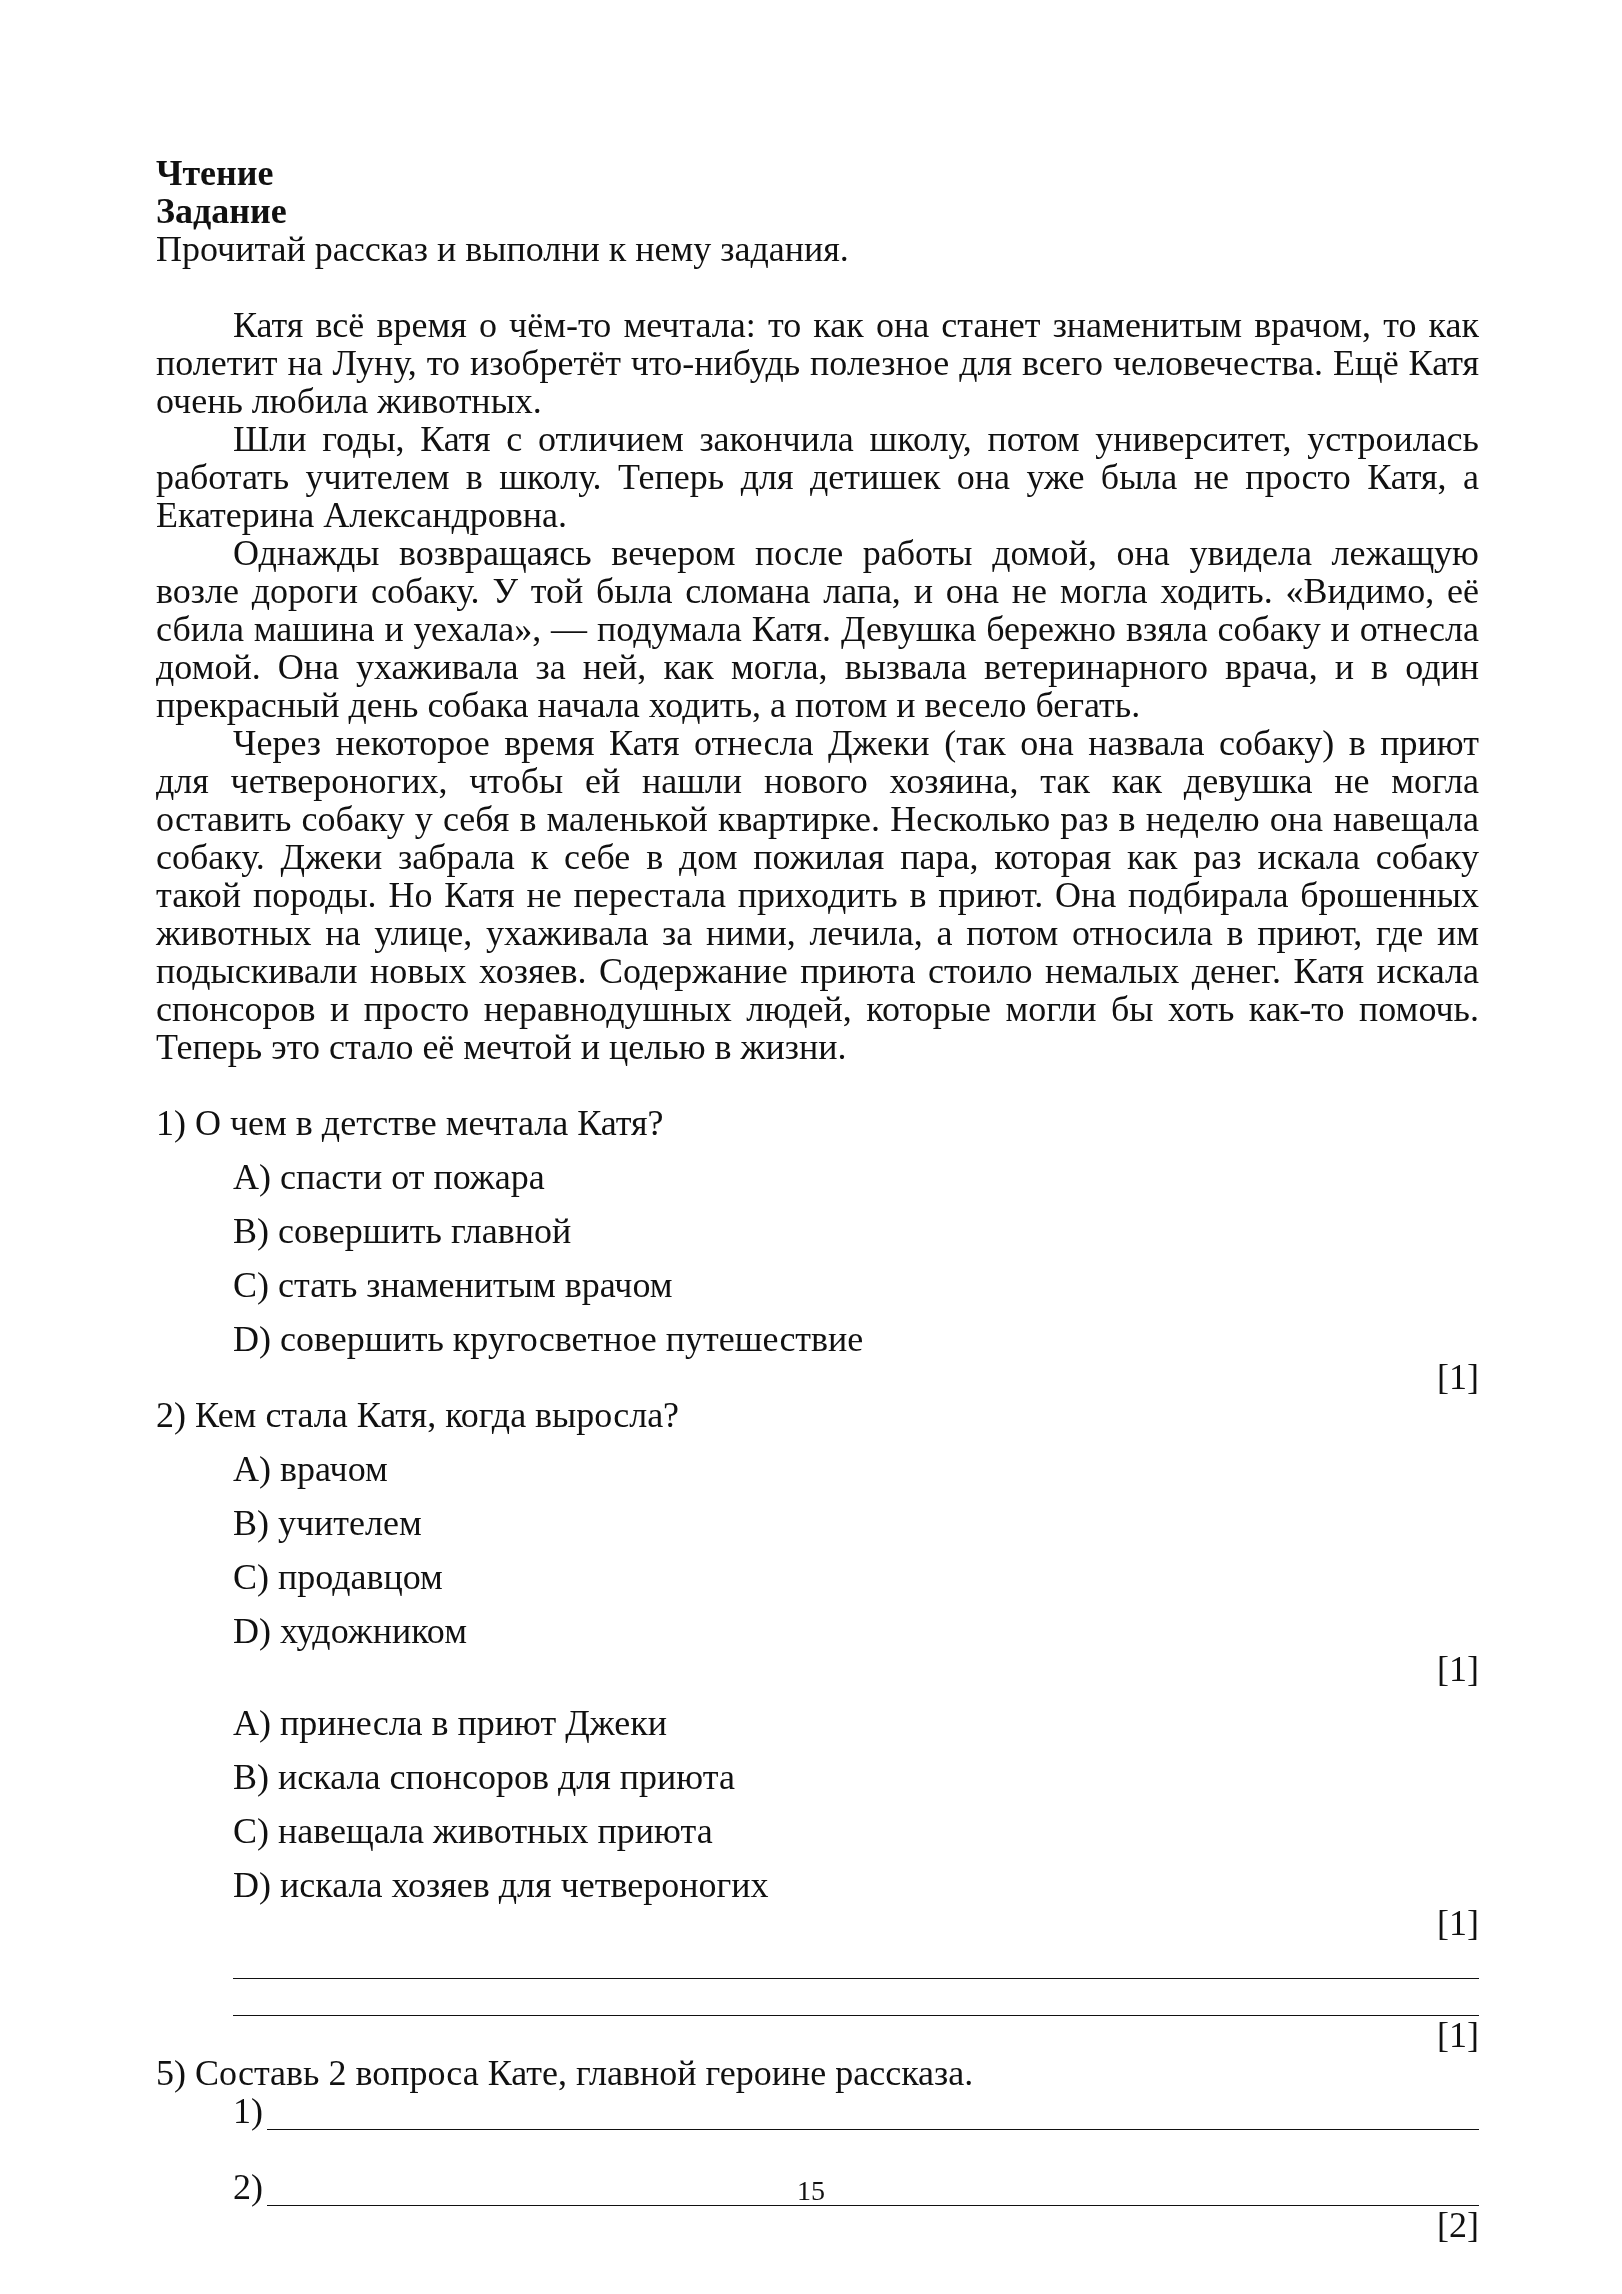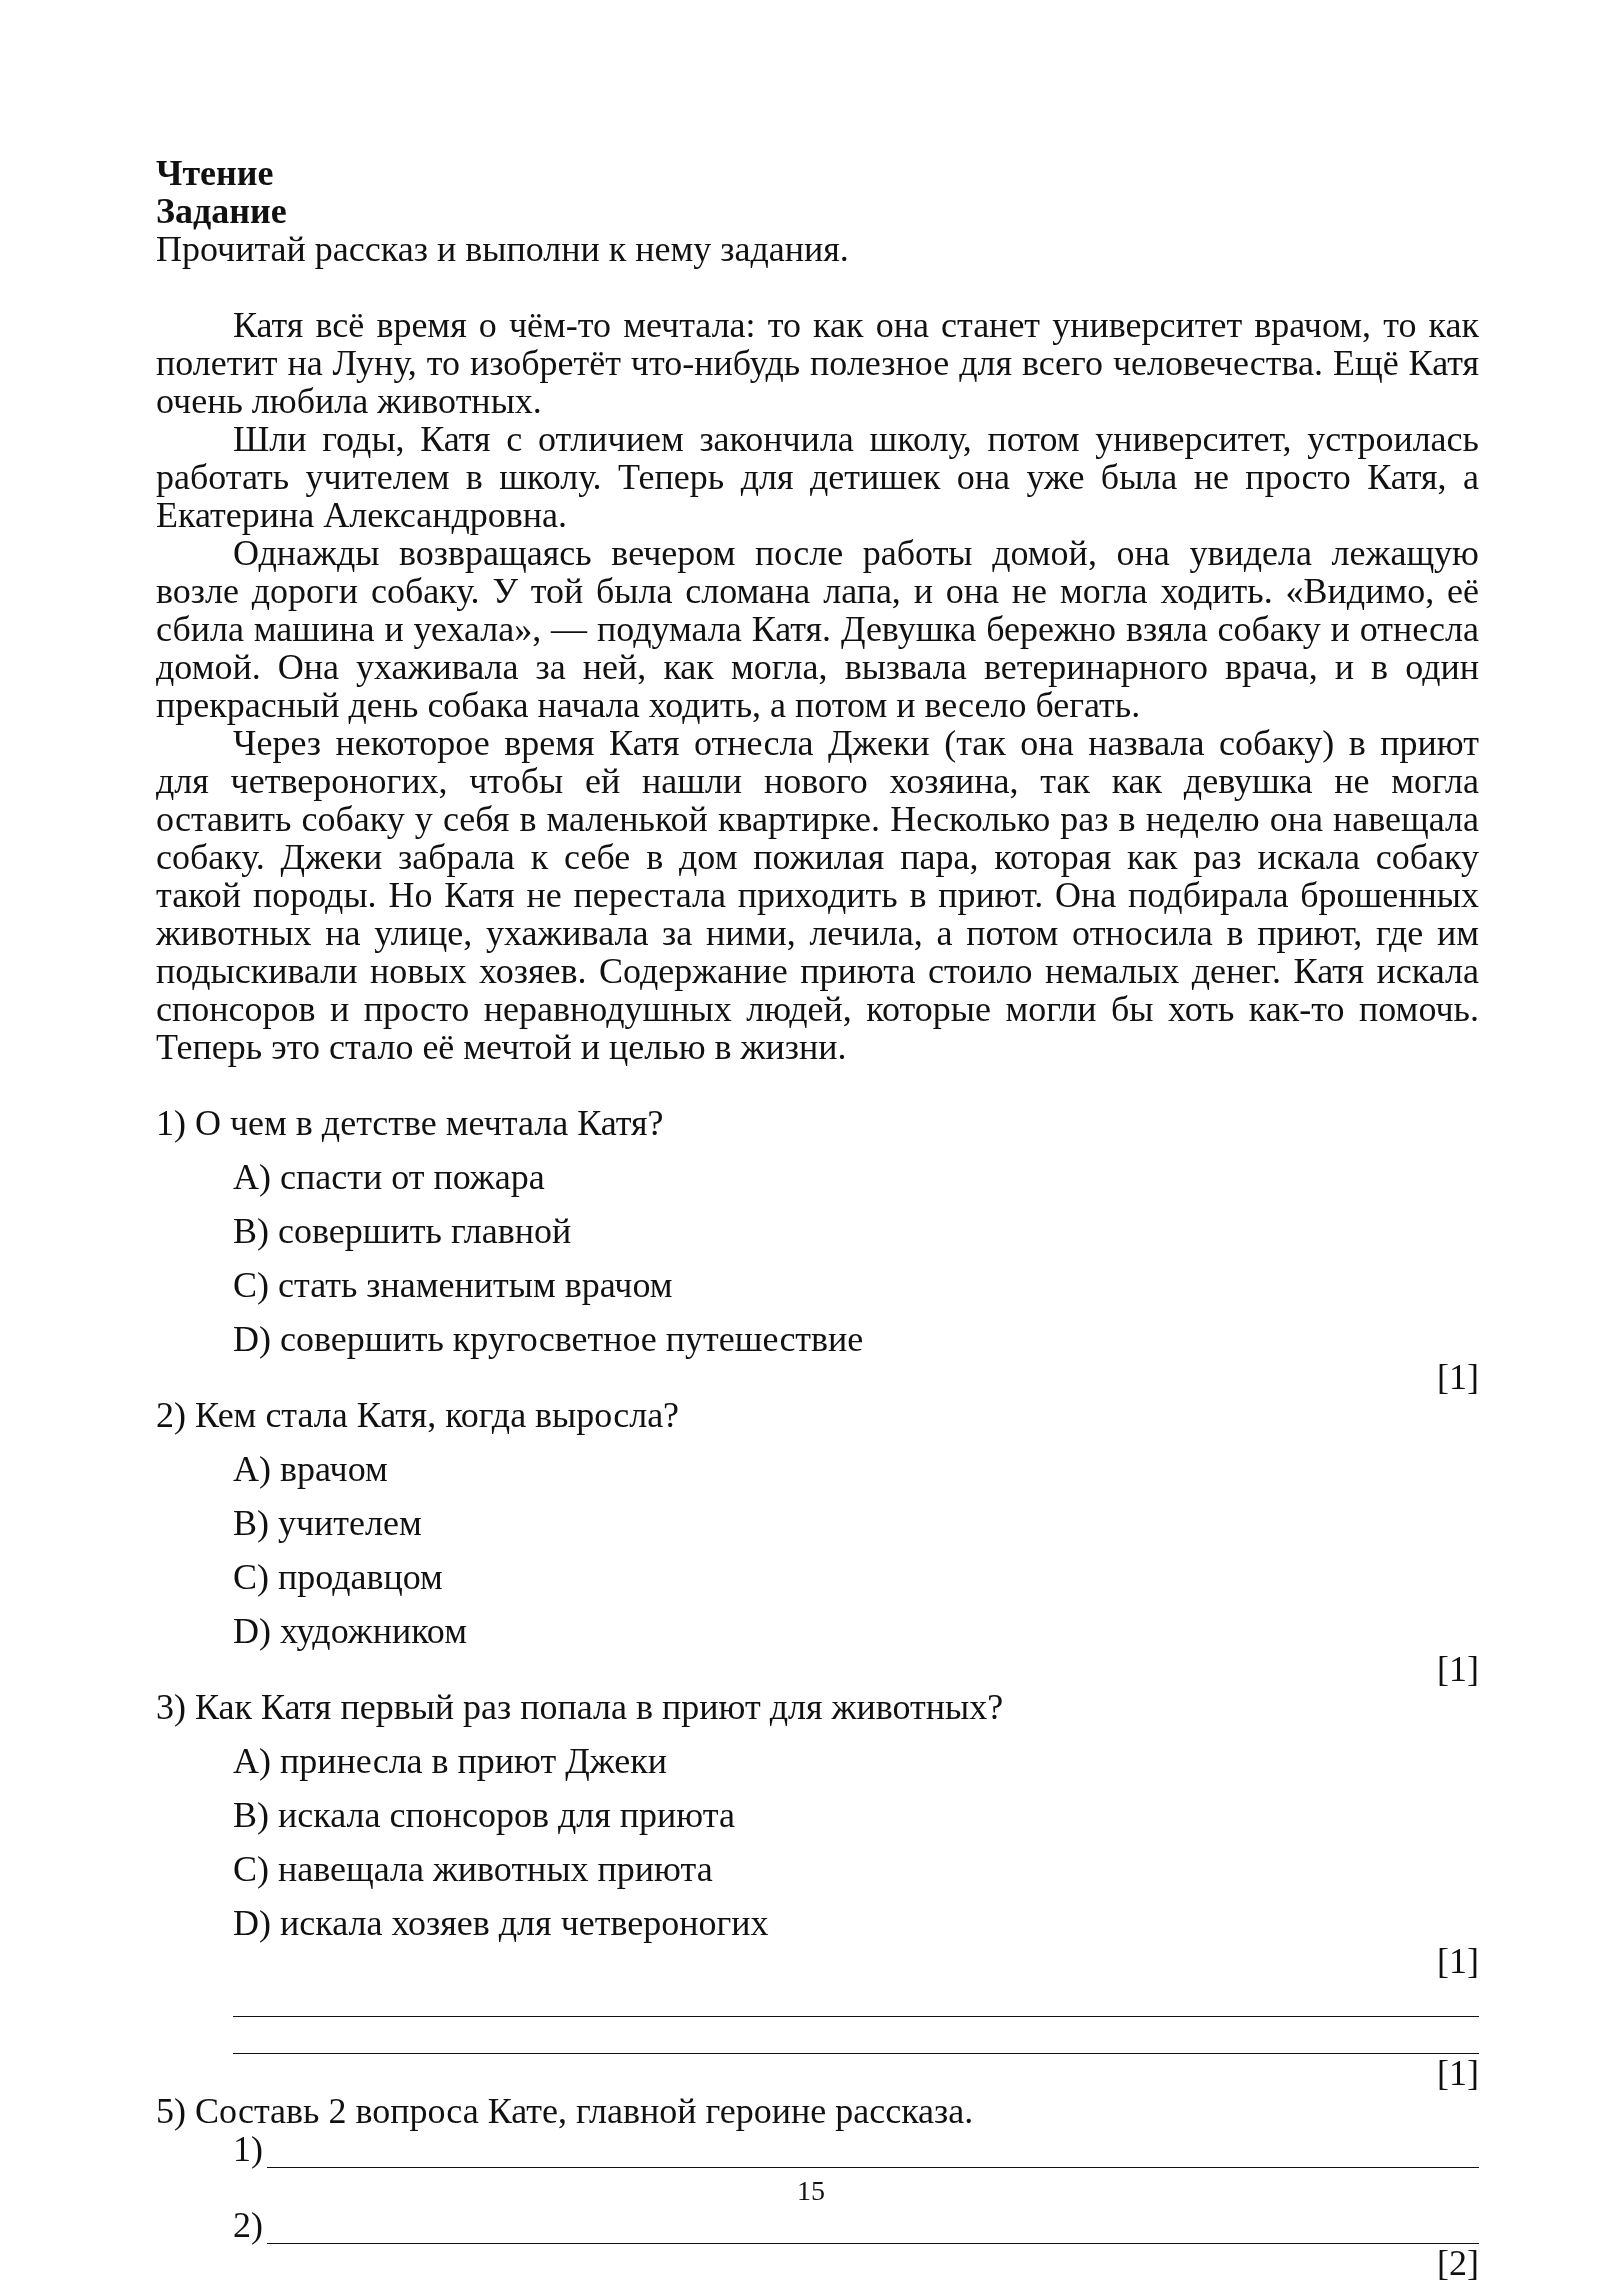--- a/index.html
+++ b/index.html
@@ -28,21 +28,21 @@
 </style>
 </head>
 <body>
 
 <div class="page">
   <div class="h">Чтение</div>
   <div class="h">Задание</div>
   <div class="intro">Прочитай рассказ и выполни к нему задания.</div>
 
   <div class="story">
-    <div class="para">Катя всё время о чём-то мечтала: то как она станет университет врачом, то как полетит на Луну, то изобретёт что-нибудь полезное для всего человечества. Ещё Катя очень любила животных.</div>
+    <div class="para">Катя всё время о чём-то мечтала: то как она станет знаменитым врачом, то как полетит на Луну, то изобретёт что-нибудь полезное для всего человечества. Ещё Катя очень любила животных.</div>
     <div class="para">Шли годы, Катя с отличием закончила школу, потом университет, устроилась работать учителем в школу. Теперь для детишек она уже была не просто Катя, а Екатерина Александровна.</div>
     <div class="para">Однажды возвращаясь вечером после работы домой, она увидела лежащую возле дороги собаку. У той была сломана лапа, и она не могла ходить. «Видимо, её сбила машина и уехала», — подумала Катя. Девушка бережно взяла собаку и отнесла домой. Она ухаживала за ней, как могла, вызвала ветеринарного врача, и в один прекрасный день собака начала ходить, а потом и весело бегать.</div>
     <div class="para">Через некоторое время Катя отнесла Джеки (так она назвала собаку) в приют для четвероногих, чтобы ей нашли нового хозяина, так как девушка не могла оставить собаку у себя в маленькой квартирке. Несколько раз в неделю она навещала собаку. Джеки забрала к себе в дом пожилая пара, которая как раз искала собаку такой породы. Но Катя не перестала приходить в приют. Она подбирала брошенных животных на улице, ухаживала за ними, лечила, а потом относила в приют, где им подыскивали новых хозяев. Содержание приюта стоило немалых денег. Катя искала спонсоров и просто неравнодушных людей, которые могли бы хоть как-то помочь. Теперь это стало её мечтой и целью в жизни.</div>
   </div>
 
   <div>
     <div class="q">1) О чем в детстве мечтала Катя?</div>
     <div class="opt">A) спасти от пожара</div>
     <div class="opt">B) совершить главной</div>
     <div class="opt">C) стать знаменитым врачом</div>
@@ -53,21 +53,20 @@
   <div>
     <div class="q">2) Кем стала Катя, когда выросла?</div>
     <div class="opt">A) врачом</div>
     <div class="opt">B) учителем</div>
     <div class="opt">C) продавцом</div>
     <div class="opt">D) художником</div>
     <div class="score">[1]</div>
   </div>
 
   <div>
-    <div class="q">3) Как Катя первый раз попала в приют для животных?</div>
     <div class="opt">A) принесла в приют Джеки</div>
     <div class="opt">B) искала спонсоров для приюта</div>
     <div class="opt">C) навещала животных приюта</div>
     <div class="opt">D) искала хозяев для четвероногих</div>
     <div class="score">[1]</div>
   </div>
 
   <div>
     <div class="line"></div>
     <div class="line"></div>

